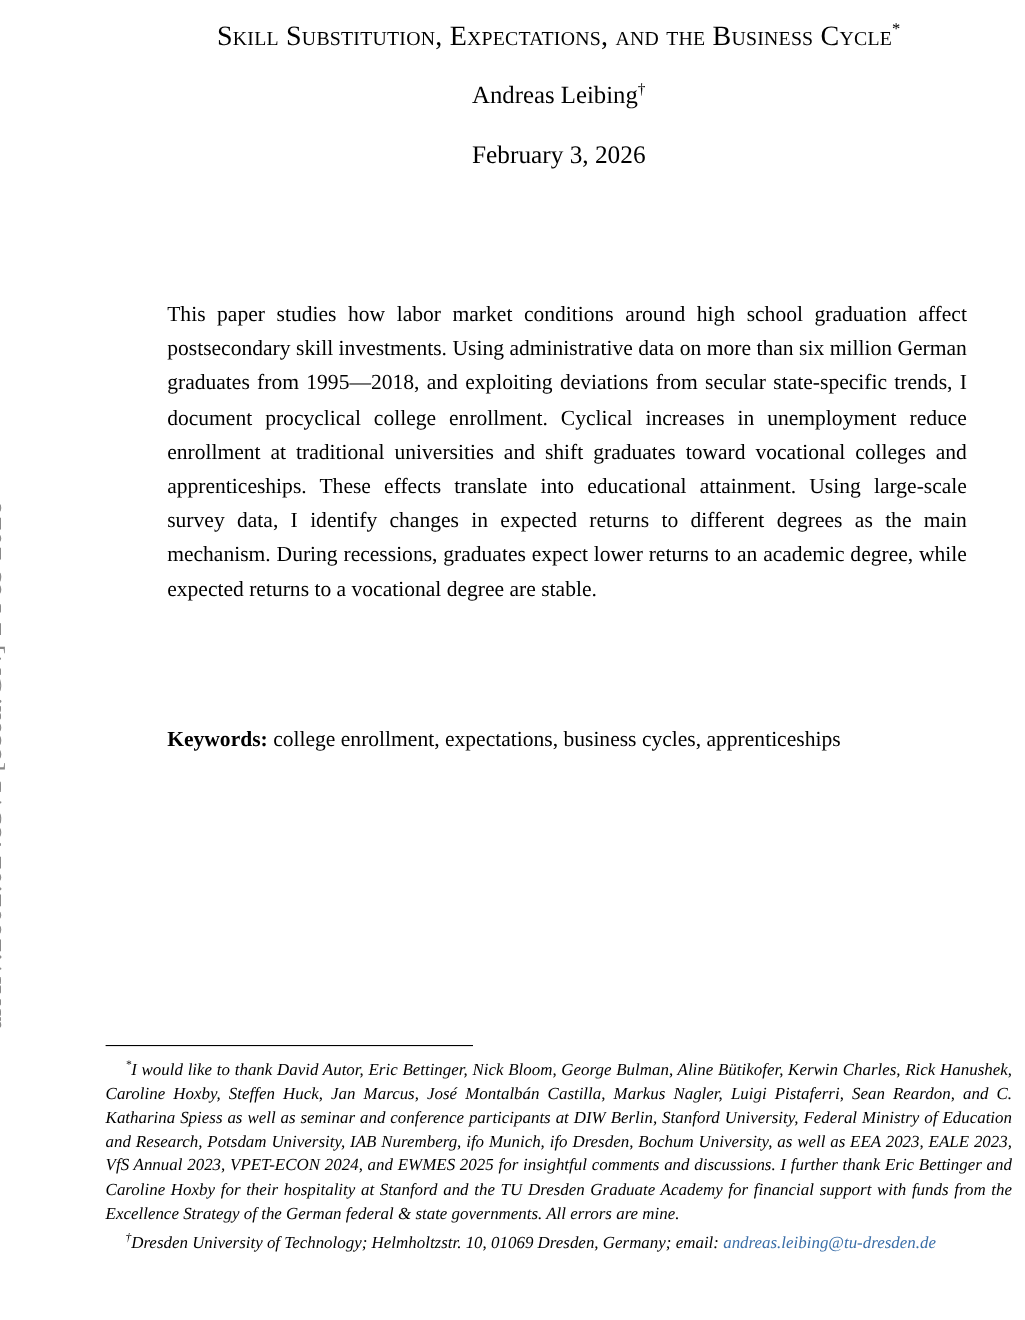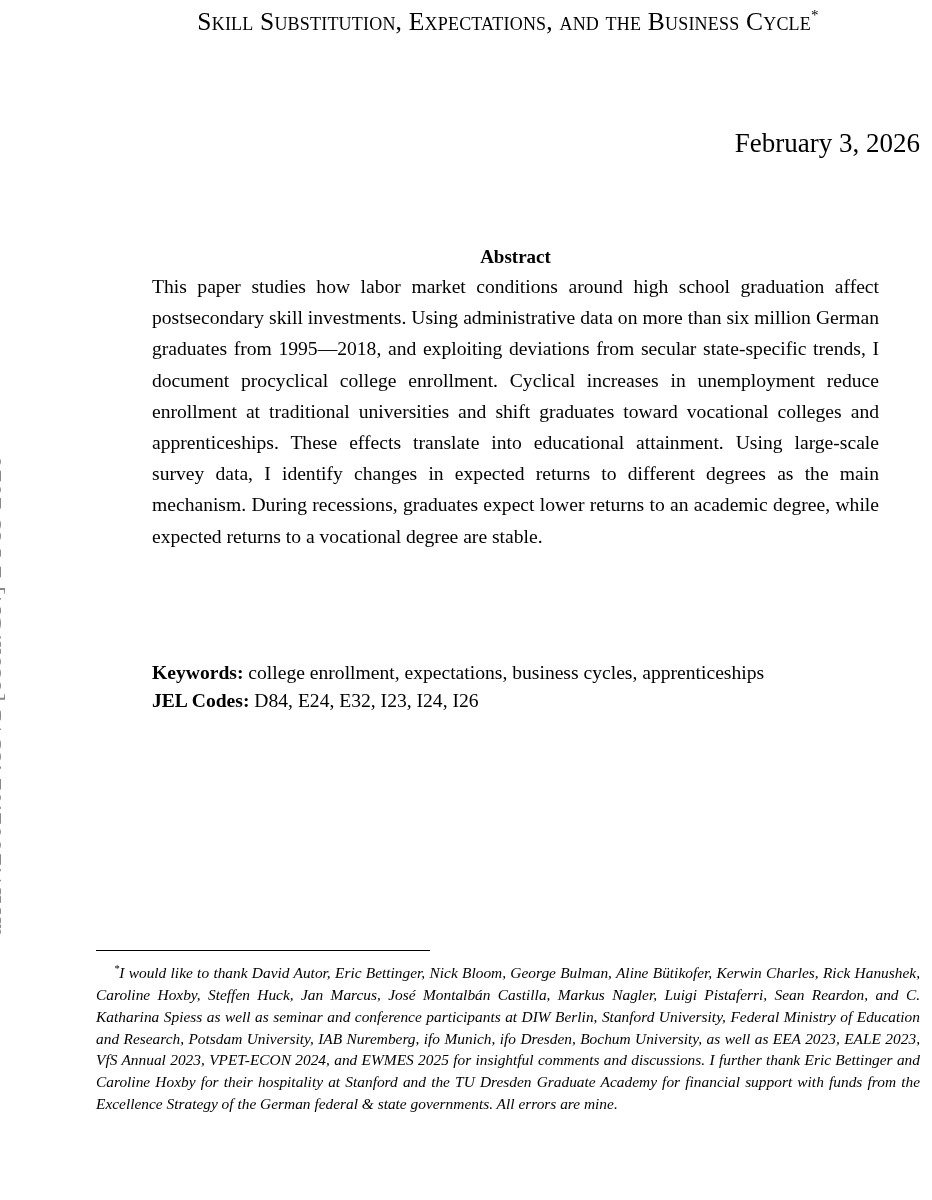--- a/index.html
+++ b/index.html
@@ -49,21 +49,21 @@
     left: 96px;
     top: 0px;
     width: 824px;
     text-align: center;
   }
   #paper-title {
     font-size: 25.5px;
     font-variant: small-caps;
     letter-spacing: 0.2px;
     line-height: 30px;
-    margin: 0;
+    margin: 12px;
     font-weight: normal;
     white-space: nowrap;
   }
   #paper-title .sup {
     font-size: 15px;
     vertical-align: super;
     font-variant: normal;
   }
 
   #author-line {
@@ -77,22 +77,22 @@
   #author-line .sup {
     font-size: 14px;
     vertical-align: super;
   }
 
   #date-line {
     position: absolute;
     left: 96px;
     top: 128px;
     width: 824px;
-    text-align: right;
-    font-size: 27px;
+    text-align: center;
+    font-size: 23px;
   }
 
   #abstract-heading {
     position: absolute;
     left: 152px;
     top: 246px;
     width: 727px;
     text-align: center;
     font-size: 19px;
     font-weight: bold;
@@ -164,39 +164,36 @@
 <div id="arxiv-stamp">
   <div class="stamp-text">arXiv:2602.02483v1  [econ.GN]  2 Feb 2026</div>
 </div>
 
 <div id="page">
 
   <div id="title-block">
     <h1 id="paper-title"><span>Skill Substitution, Expectations, and the Business Cycle</span><span class="sup">*</span></h1>
   </div>
 
+  <div id="author-line"><span>Andreas Leibing</span><span class="sup">†</span></div>
 
   <div id="date-line">February 3, 2026</div>
 
-  <div id="abstract-heading">Abstract</div>
 
   <div id="abstract-body">
     <p>This paper studies how labor market conditions around high school graduation affect postsecondary skill investments. Using administrative data on more than six million German graduates from 1995—2018, and exploiting deviations from secular state-specific trends, I document procyclical college enrollment. Cyclical increases in unemployment reduce enrollment at traditional universities and shift graduates toward vocational colleges and apprenticeships. These effects translate into educational attainment. Using large-scale survey data, I identify changes in expected returns to different degrees as the main mechanism. During recessions, graduates expect lower returns to an academic degree, while expected returns to a vocational degree are stable.</p>
   </div>
 
   <div id="keywords-block">
     <div>
       <span class="lbl">Keywords:</span>
       <span>college enrollment, expectations, business cycles, apprenticeships</span>
     </div>
-    <div>
-      <span class="lbl">JEL Codes:</span>
-      <span>D84, E24, E32, I23, I24, I26</span>
-    </div>
   </div>
 
   <div id="footnote-rule"></div>
 
   <div id="footnotes">
     <p><span class="fn-mark">*</span><span>I would like to thank David Autor, Eric Bettinger, Nick Bloom, George Bulman, Aline Bütikofer, Kerwin Charles, Rick Hanushek, Caroline Hoxby, Steffen Huck, Jan Marcus, José Montalbán Castilla, Markus Nagler, Luigi Pistaferri, Sean Reardon, and C. Katharina Spiess as well as seminar and conference participants at DIW Berlin, Stanford University, Federal Ministry of Education and Research, Potsdam University, IAB Nuremberg, ifo Munich, ifo Dresden, Bochum University, as well as EEA 2023, EALE 2023, VfS Annual 2023, VPET-ECON 2024, and EWMES 2025 for insightful comments and discussions. I further thank Eric Bettinger and Caroline Hoxby for their hospitality at Stanford and the TU Dresden Graduate Academy for financial support with funds from the Excellence Strategy of the German federal &amp; state governments. All errors are mine.</span></p>
+    <p><span class="fn-mark">†</span><span>Dresden University of Technology; Helmholtzstr. 10, 01069 Dresden, Germany; email:</span> <a class="email-link" href="#">andreas.leibing@tu-dresden.de</a></p>
   </div>
 
 </div>
 
 </body></html>

